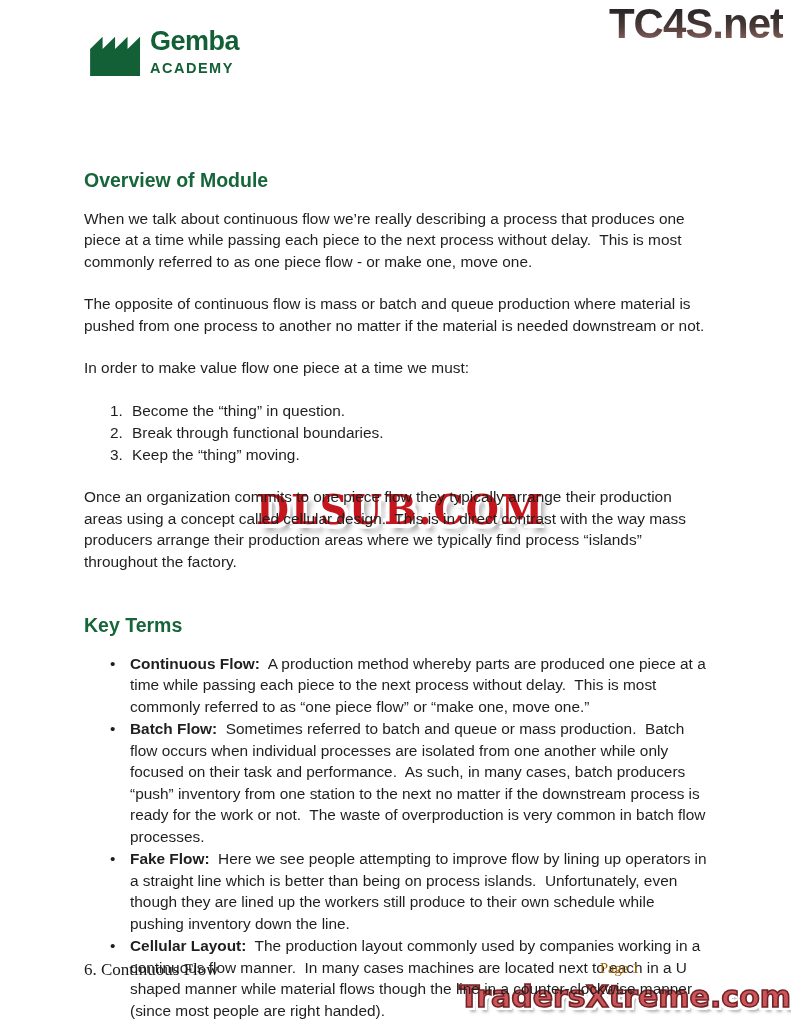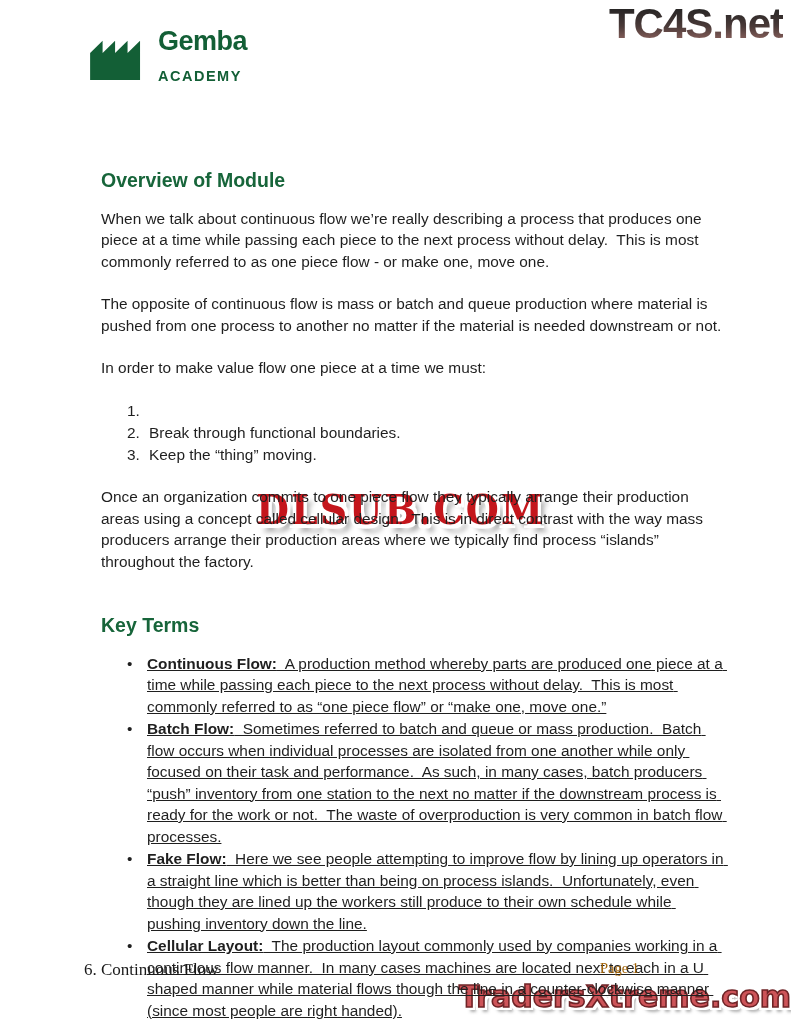--- a/index.html
+++ b/index.html
@@ -9,31 +9,31 @@
     width:791px; height:1024px;
     background:#ffffff;
     overflow:hidden;
     font-family:"Liberation Sans", sans-serif;
     color:#1f1f1f;
   }
 
   
   .logo {
     position:absolute; left:88px; top:28px;
-    display:flex; align-items:center; gap:12px;
+    display:flex; align-items:center; gap:4px;
   }
   .logo svg { display:block; }
   .logo-text { line-height:1; }
   .logo-name {
     font-size:27px; font-weight:700; color:#135f36; letter-spacing:-0.5px;
     display:block;
   }
   .logo-sub {
     font-size:14.5px; font-weight:700; color:#135f36; letter-spacing:1.5px;
-    display:block; margin-top:14px;
+    display:block; margin-top:6px;
   }
 
   
   .wm-tc4s {
     position:absolute; top:0px; right:8px;
     font-family:"Liberation Sans", sans-serif;
     font-weight:700; font-size:42px; letter-spacing:-1px;
     background:linear-gradient(to bottom, #242424 15%, #4a3a38 55%, #a2706a 95%);
     -webkit-background-clip:text; background-clip:text; color:transparent;
     transform:scaleY(1.02);
@@ -63,21 +63,21 @@
   }
 
   
   .doc-title {
     position:absolute; top:100px; left:0; width:100%;
     text-align:center;
     font-size:46px; font-weight:400; color:#161616;
     letter-spacing:0px;
   }
   .content {
-    position:absolute; top:170px; left:101px; width:624px;
+    position:absolute; top:170px; left:84px; width:624px;
     font-size:15.4px; line-height:21.5px;
   }
   .h-green {
     font-size:19.5px; font-weight:700; color:#17653a;
     margin-bottom:16px;
   }
   .content p {
     white-space:pre-wrap;
     margin-bottom:21px;
   }
@@ -89,21 +89,20 @@
   .steps .step-text { white-space:pre-wrap; }
 
   .kt-gap { height:22px; }
 
   .terms { list-style:none; margin-top:2px; }
   .terms li {
     position:relative;
     padding-left:46px;
     white-space:pre-wrap;
     margin-bottom:1px;
-    text-decoration:underline;
   }
   .terms li::before {
     content:"\2022";
     position:absolute; left:26px; top:0;
     font-size:15.4px;
   }
   .terms b { font-weight:700; }
 
   
   .footer-left {
@@ -143,20 +142,21 @@
 
     <div class="h-green">Overview of Module</div>
 
     <p>When we talk about continuous flow we’re really describing a process that produces one piece at a time while passing each piece to the next process without delay.  This is most commonly referred to as one piece flow - or make one, move one.</p>
     <p>The opposite of continuous flow is mass or batch and queue production where material is pushed from one process to another no matter if the material is needed downstream or not.</p>
     <p>In order to make value flow one piece at a time we must:</p>
 
     <ol class="steps">
       <li>
           <span class="num">1.</span>
+          <span class="step-text">Become the “thing” in question.</span>
         </li>
       <li>
           <span class="num">2.</span>
           <span class="step-text">Break through functional boundaries.</span>
         </li>
       <li>
           <span class="num">3.</span>
           <span class="step-text">Keep the “thing” moving.</span>
         </li>
     </ol>

